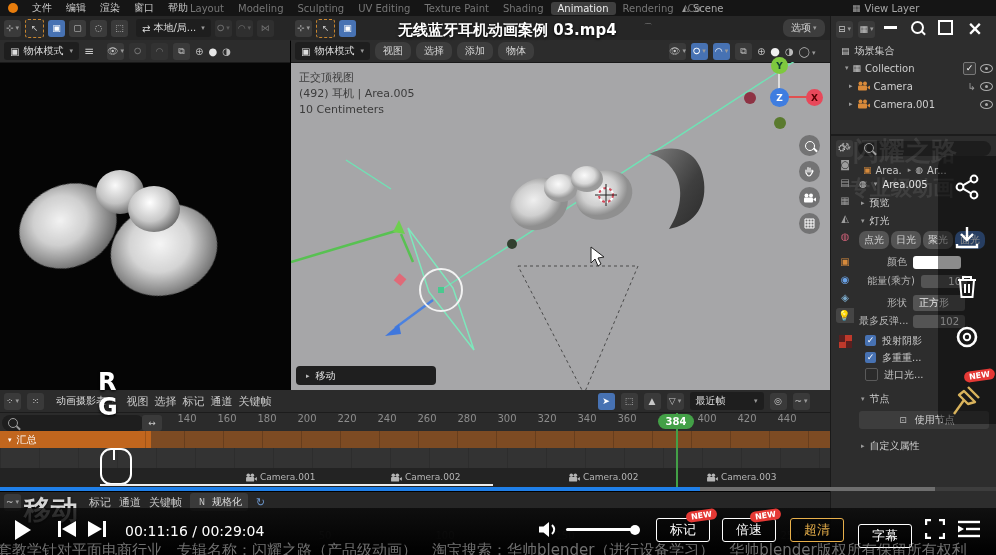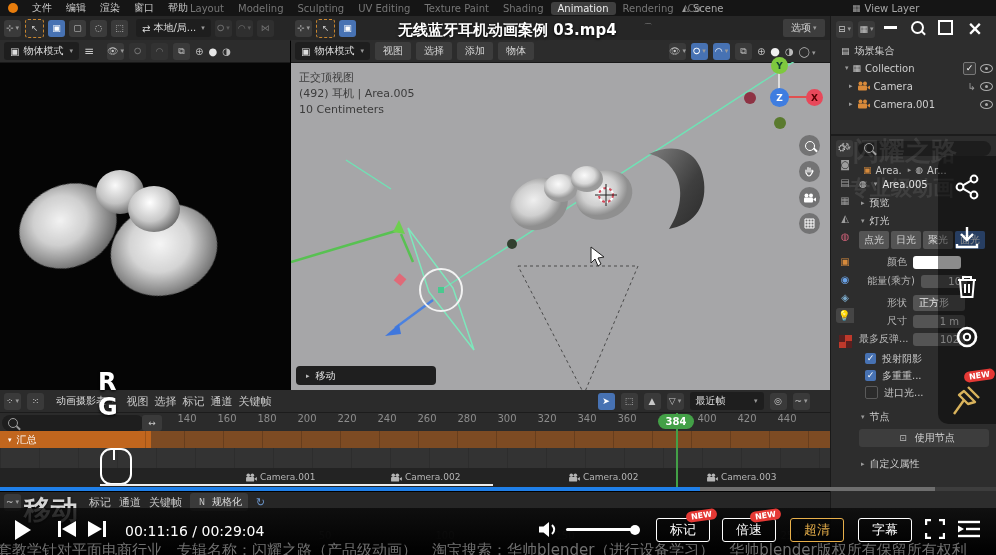--- a/index.html
+++ b/index.html
@@ -3,21 +3,21 @@
 <meta charset="utf-8">
 <style>
   html,body{margin:0;padding:0;background:#000}
   #stage{position:relative;width:996px;height:555px;background:#000;overflow:hidden;
          font-family:"DejaVu Sans","Liberation Sans",sans-serif;color:#ccc;font-size:11px}
   .a{position:absolute}
   .f{display:flex;align-items:center}
   .menu{color:#c9c9c9;font-size:11px}
   .ws{font-size:10px;color:#767676;padding:1px 7px;border-radius:3px;white-space:nowrap}
   .ws.on{background:#3f3f3f;color:#ececec}
-  .mbtn{background:#3d3d3d;border-radius:2px;color:#d6d6d6;font-size:10px;padding:2px 8px;white-space:nowrap}
+  .mbtn{background:#3d3d3d;border-radius:7px;color:#d6d6d6;font-size:10px;padding:2px 8px;white-space:nowrap}
   .pill{background:#1e1e1e;border-radius:3px;color:#ddd;font-size:10px;padding:2px 6px;white-space:nowrap}
   .ibox{width:17px;height:17px;background:#3a3a3a;border-radius:3px;display:flex;align-items:center;justify-content:center;font-size:9px;color:#c8c8c8;flex:none}
   .ibox.blue{background:#4772b3;color:#fff}
   .ibox.dim{opacity:.45}
   .chev{font-size:7px;color:#9a9a9a;margin-left:2px}
   .tick{color:#8d8d8d;font-size:10px;position:absolute;transform:translateX(-50%)}
   .lbl{color:#b5b5b5;font-size:10px;text-align:right;white-space:nowrap}
   .fld{background:#545454;border-radius:3px;color:#ececec;font-size:10px;text-align:right;padding:1px 6px;white-space:nowrap}
   .cb{width:11px;height:11px;border-radius:2px;background:#4772b3;color:#fff;font-size:9px;line-height:11px;text-align:center;flex:none}
   .cb.off{background:#2b2b2b;border:1px solid #5a5a5a}
@@ -458,24 +458,20 @@
           <span class="lbl" style="width:48px">颜色</span>
           <span style="width:48px;height:13px;background:#fff;border-radius:3px"></span>
         </div>
         <div class="f" style="gap:6px;height:18px">
           <span class="lbl" style="width:56px">能量(乘方)</span>
           <span class="fld" style="width:34px">10</span>
         </div>
         <div class="f" style="gap:6px;height:18px;margin-top:4px">
           <span class="lbl" style="width:48px">形状</span>
           <span class="fld" style="width:40px;text-align:left">正方形</span>
-        </div>
-        <div class="f" style="gap:6px;height:18px">
-          <span class="lbl" style="width:48px">尺寸</span>
-          <span class="fld" style="width:40px">1 m</span>
         </div>
         <div class="f" style="gap:6px;height:18px">
           <span class="lbl" style="width:48px">最多反弹...</span>
           <span class="fld" style="width:40px">102</span>
         </div>
         <div class="f" style="gap:6px;height:17px;margin-top:2px;padding-left:6px">
           <span class="cb">✓</span>
           <span style="color:#c9c9c9;font-size:10px">投射阴影</span>
         </div>
         <div class="f" style="gap:6px;height:17px;padding-left:6px">
@@ -594,21 +590,21 @@
       </svg>
     <div class="a" style="left:566px;top:20px;width:72px;height:3px;background:#fff;border-radius:2px">
       <span class="a" style="left:64px;top:-3.5px;width:10px;height:10px;border-radius:50%;background:#fff"></span>
     </div>
 
     <span class="a vbtn" style="left:656px;top:10px">标记</span>
     <span class="new" style="left:686px;top:2px">NEW</span>
     <span class="a vbtn" style="left:722px;top:10px">倍速</span>
     <span class="new" style="left:750px;top:2px">NEW</span>
     <span class="a vbtn gold" style="left:790px;top:10px">超清</span>
-    <span class="a vbtn" style="left:858px;top:10px">字幕</span>
+    <span class="a vbtn" style="left:858px;top:16px">字幕</span>
     <svg class="a" style="left:925px;top:11px" width="20" height="20" viewBox="0 0 20 20">
         <g stroke="#fff" stroke-width="2.4" fill="none">
           <path d="M1,6 V1 h5"></path>
           <path d="M14,1 h5 v5"></path>
           <path d="M19,14 v5 h-5"></path>
           <path d="M6,19 H1 v-5"></path>
         </g>
       </svg>
     <svg class="a" style="left:957px;top:12px" width="24" height="18" viewBox="0 0 24 18">
         <g stroke="#fff" stroke-width="2.4">

